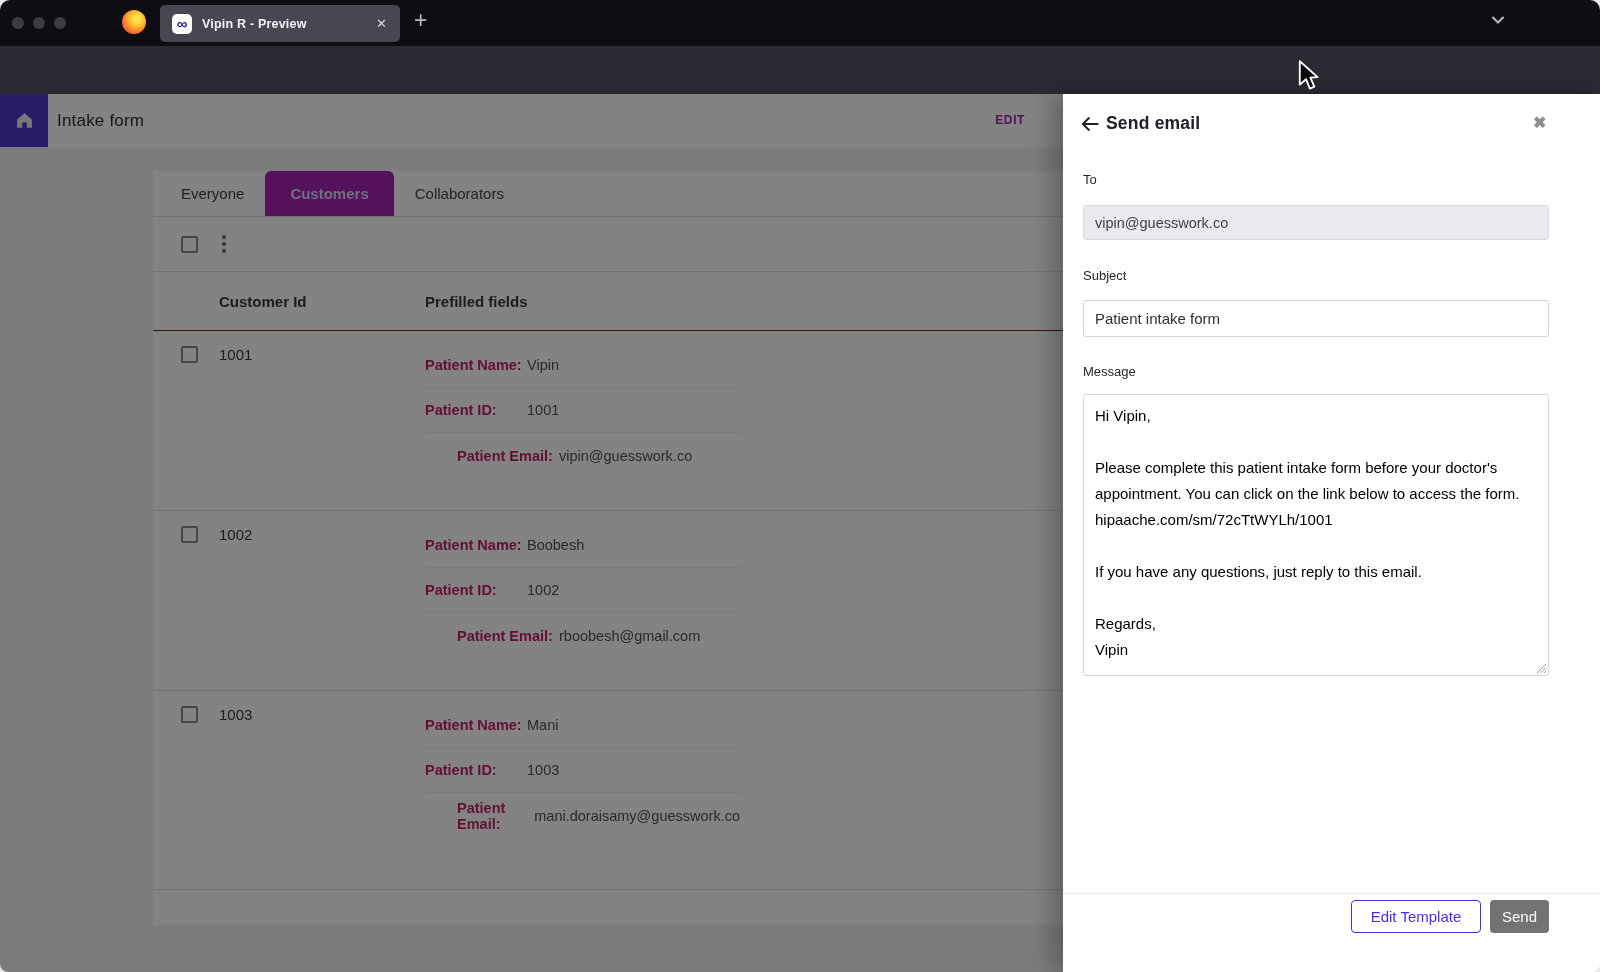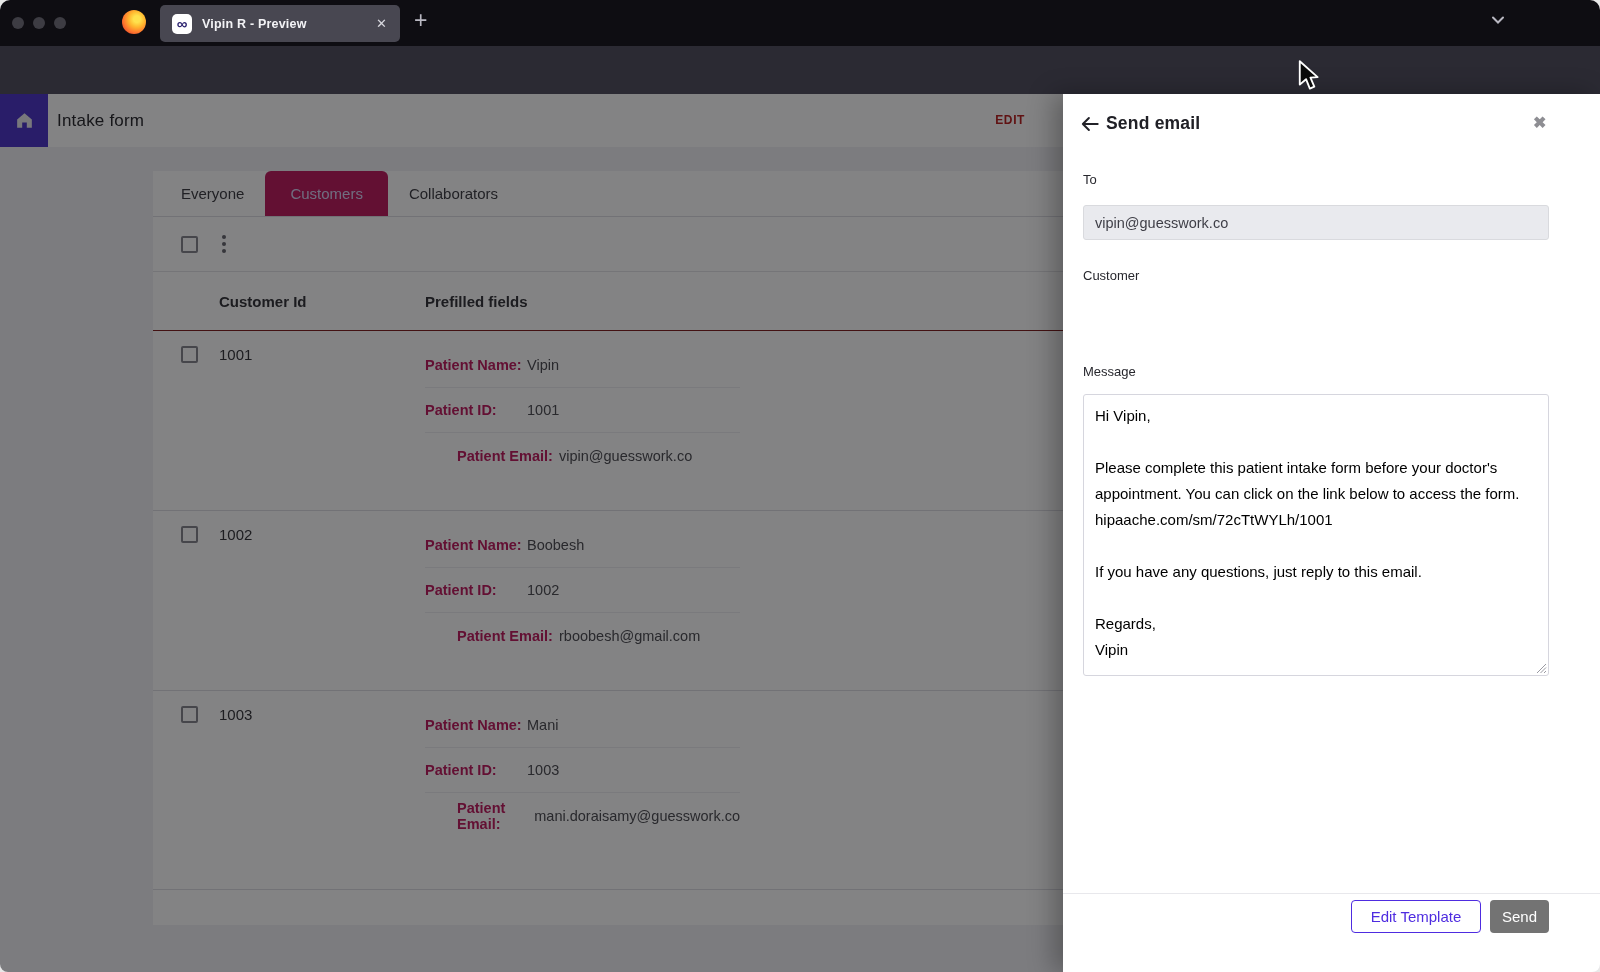--- a/index.html
+++ b/index.html
@@ -37,26 +37,26 @@
   .cursor { position:absolute; left:1297px; top:60px; z-index:60; }
 
   
   .left-content { position:absolute; left:0; top:94px; width:1063px; height:878px; background:#f1f1f4; }
   .appheader { position:absolute; left:0; top:0; width:1063px; height:53px; background:#fff; }
   .home-tile { position:absolute; left:0; top:0; width:48px; height:53px; background:#4b33c8;
                display:flex; align-items:center; justify-content:center; }
   .page-title { position:absolute; left:57px; top:0; height:53px; line-height:53px;
                 font-size:17px; font-weight:500; color:#26262b; letter-spacing:.2px; }
   .edit-btn { position:absolute; right:38px; top:0; height:53px; line-height:53px;
-              font-size:12px; font-weight:700; letter-spacing:.6px; color:#b91c1c; }
+              font-size:12px; font-weight:700; letter-spacing:.6px; color:#a21caf; }
 
   .card { position:absolute; left:153px; top:77px; width:910px; height:754px; background:#fff; }
   .tabbar { height:46px; border-bottom:1px solid #dcdce2; display:flex; align-items:stretch; padding-left:28px; }
   .tab-item { display:flex; align-items:center; font-size:15px; color:#3a3a40; margin-right:21px; }
-  .tab-item.active { background:#be185d; color:#d8d4f6; padding:0 25px; border-radius:6px 6px 0 0; font-weight:400; }
+  .tab-item.active { background:#a21caf; color:#d8d4f6; padding:0 25px; border-radius:6px 6px 0 0; font-weight:700; }
   .checkrow { height:55px; border-bottom:1px solid #e2e2e7; display:flex; align-items:center; padding-left:28px; }
   .checkbox { width:17px; height:17px; border:2px solid #85858d; border-radius:2px; background:transparent; }
   .kebab { margin-left:24px; display:flex; flex-direction:column; gap:3px; }
   .kebab i { width:4px; height:4px; border-radius:50%; background:#64646c; }
   .theadrow { height:59px; border-bottom:1px solid #7f1d1d; display:flex; align-items:center; }
   .th1 { margin-left:66px; width:206px; font-weight:700; font-size:15px; color:#313136; }
   .th2 { font-weight:700; font-size:15px; color:#313136; }
   .trow { position:relative; border-bottom:1px solid #dcdce2; }
   .trow .checkbox { position:absolute; left:28px; top:15px; }
   .rid { position:absolute; left:66px; top:15px; font-size:15px; color:#333338; }
@@ -277,21 +277,22 @@
       <svg width="22" height="22" viewBox="0 0 20 20" fill="none" stroke="#222228" stroke-width="1.8" stroke-linecap="round" stroke-linejoin="round">
           <path d="M17,10 H3.5 M9,4.5 L3.5,10 L9,15.5"></path>
         </svg>
     </div>
     <div class="p-title">Send email</div>
     <div class="p-close">✖</div>
 
     <div class="p-label" style="top:78px">To</div>
     <input class="inp inp-to" type="text" readonly="" value="vipin@guesswork.co" style="">
 
-    <div class="p-label" style="top:174px">Customer</div>
+    <div class="p-label" style="top:174px">Subject</div>
+    <input class="inp inp-subject" type="text" value="Patient intake form" style="">
 
     <div class="p-label" style="top:270px">Message</div>
     <textarea class="ta" style="">Hi Vipin,
 
 Please complete this patient intake form before your doctor's appointment. You can click on the link below to access the form.
 hipaache.com/sm/72cTtWYLh/1001
 
 If you have any questions, just reply to this email.
 
 Regards,

